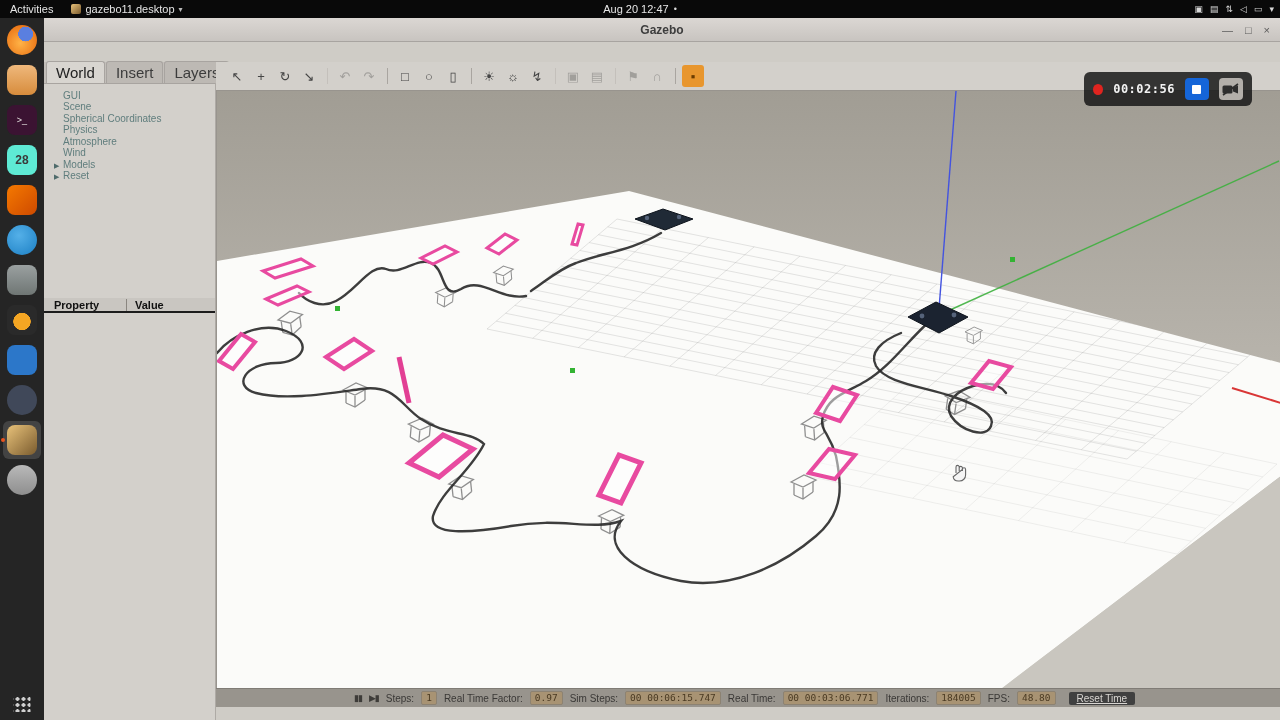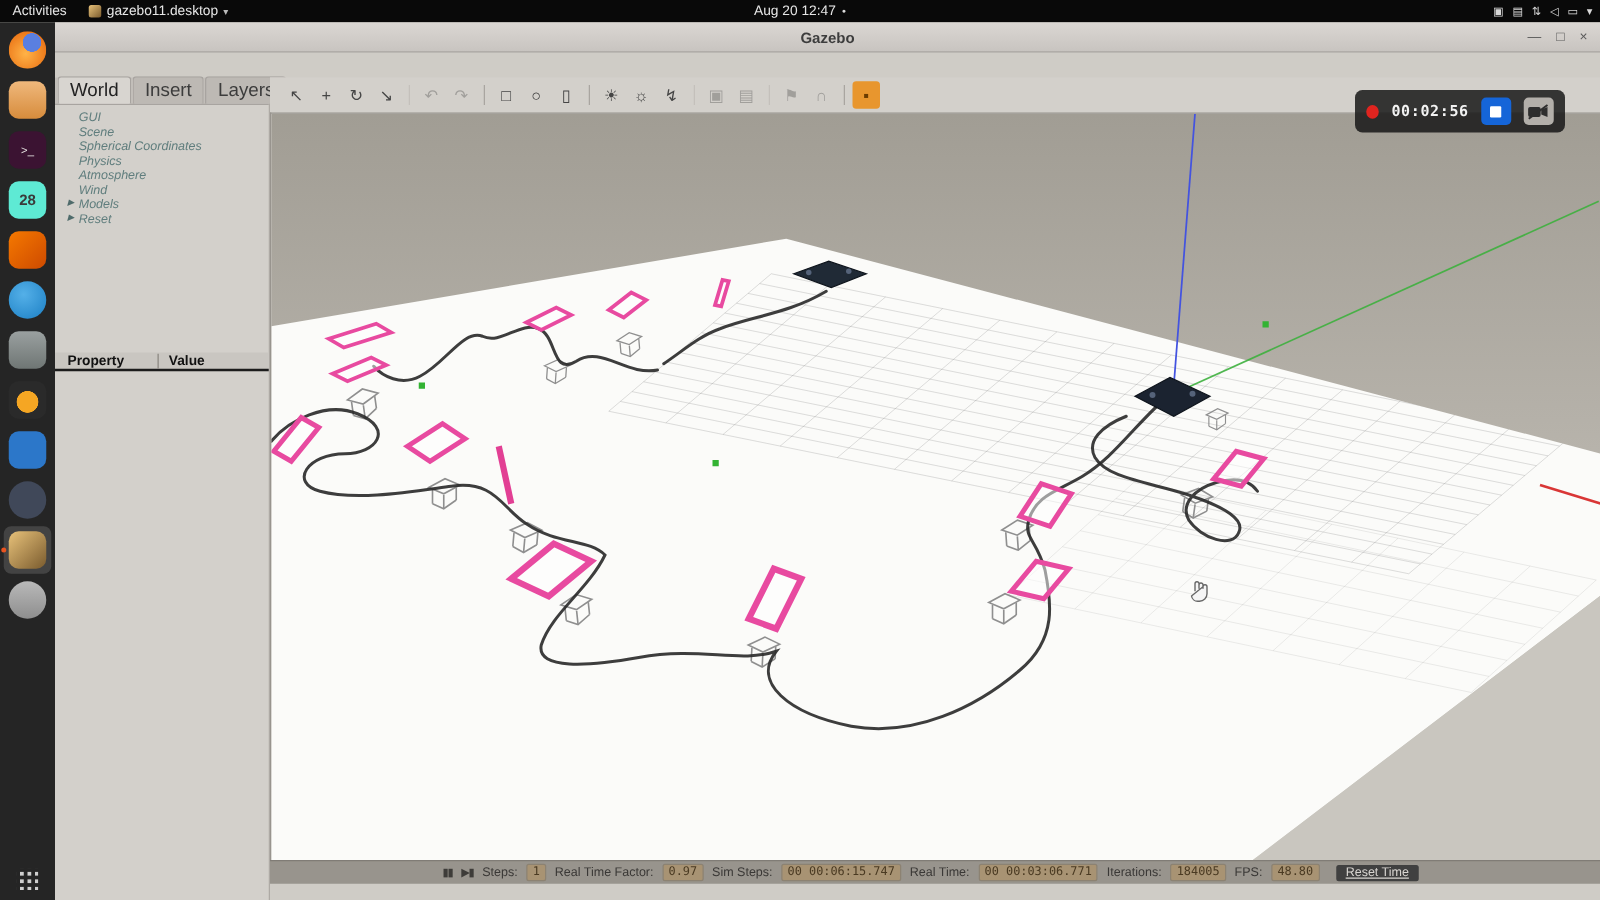--- a/index.html
+++ b/index.html
@@ -51,24 +51,24 @@
 
   
   .sidepanel { position:absolute; left:0; top:44px; width:172px; bottom:0;
                background:#d3d0cb; border-right:1px solid #aeaaa5; }
   .tabs { display:flex; height:22px; background:#c2beb9; border-bottom:1px solid #a8a4a0;
           align-items:flex-end; padding:2px 2px 0; }
   .tab { font-size:15px; color:#3c3c3c; padding:2px 9px; border:1px solid #a8a4a0; border-bottom:none;
          border-radius:3px 3px 0 0; background:#bdb9b4; margin-right:1px; }
   .tab[data-state="active"] { background:#d8d5d0; color:#222; }
   .tree { padding:5px 0 0 10px; }
-  .tree-row { display:flex; align-items:flex-start; height:11.5px;font-style:italic; }
+  .tree-row { display:flex; align-items:flex-end; height:11.5px; }
   .tree-arrow { width:9px; font-size:7px; color:#4f6b6b; }
   .tree-label { font-size:10px; color:#5f7d7d; white-space:nowrap; }
-  .prop-header { position:absolute; left:0; top:220px; right:0; height:15px; background:#c9c6c1;
+  .prop-header { position:absolute; left:0; top:236px; right:0; height:15px; background:#c9c6c1;
                  border-bottom:2px solid #1c1c1c; display:flex; align-items:center; }
   .ph-p { font-size:11px; font-weight:bold; color:#111; width:82px; padding-left:10px; }
   .ph-v { font-size:11px; font-weight:bold; color:#111; border-left:1px solid #8a8680;
           padding-left:8px; flex:1; }
 
   
   .main { position:absolute; left:172px; top:44px; right:0; bottom:0; background:#cfccc6; }
   .gtoolbar { position:absolute; left:0; top:0; right:0; height:28px; background:#d3d0cb;
               display:flex; align-items:center; padding-left:10px; }
   .tb { width:22px; height:22px; display:flex; align-items:center; justify-content:center;

